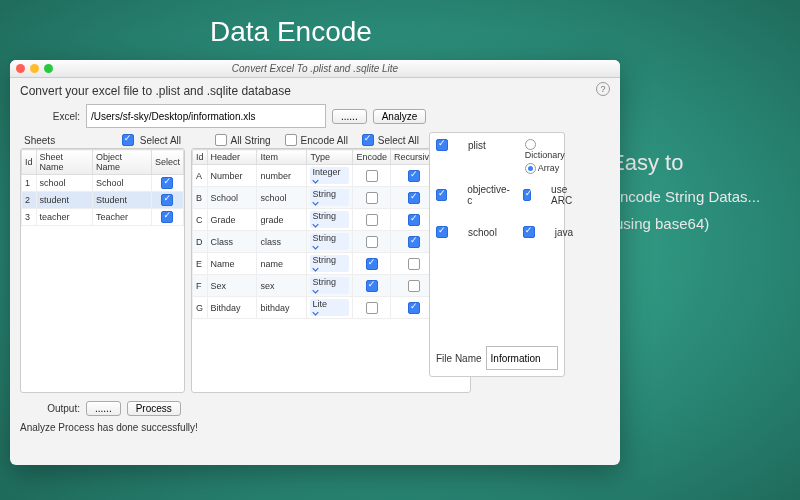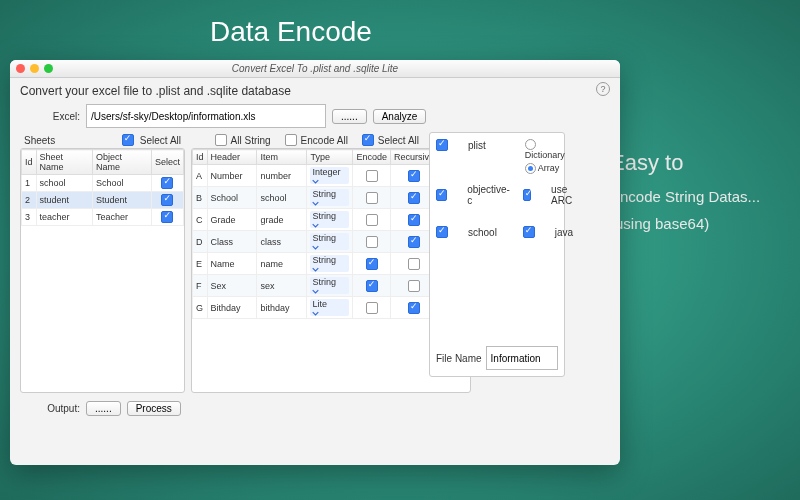--- a/index.html
+++ b/index.html
@@ -306,14 +306,15 @@
         </div>
       </div>
     </div>
 
     <div class="row" style="margin-top:8px; margin-left:20px;">
       <span class="label">Output:</span>
       <button>......</button>
       <button>Process</button>
     </div>
 
+    <div class="status">Analyze Process has done successfully!</div>
   </div>
 </div>
 
 </body></html>

